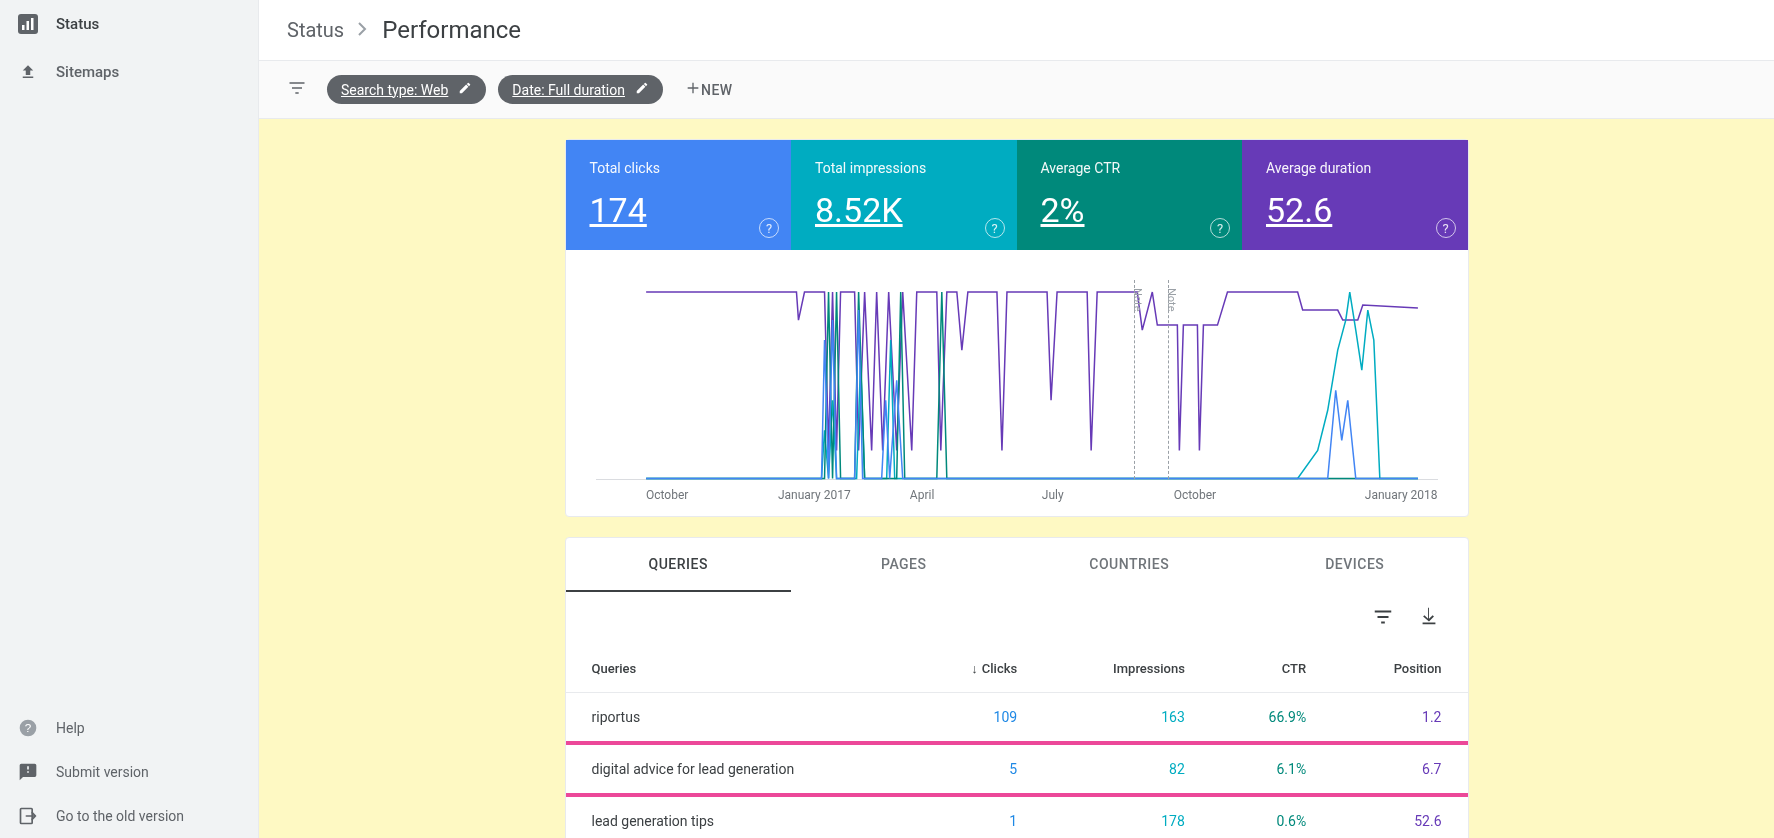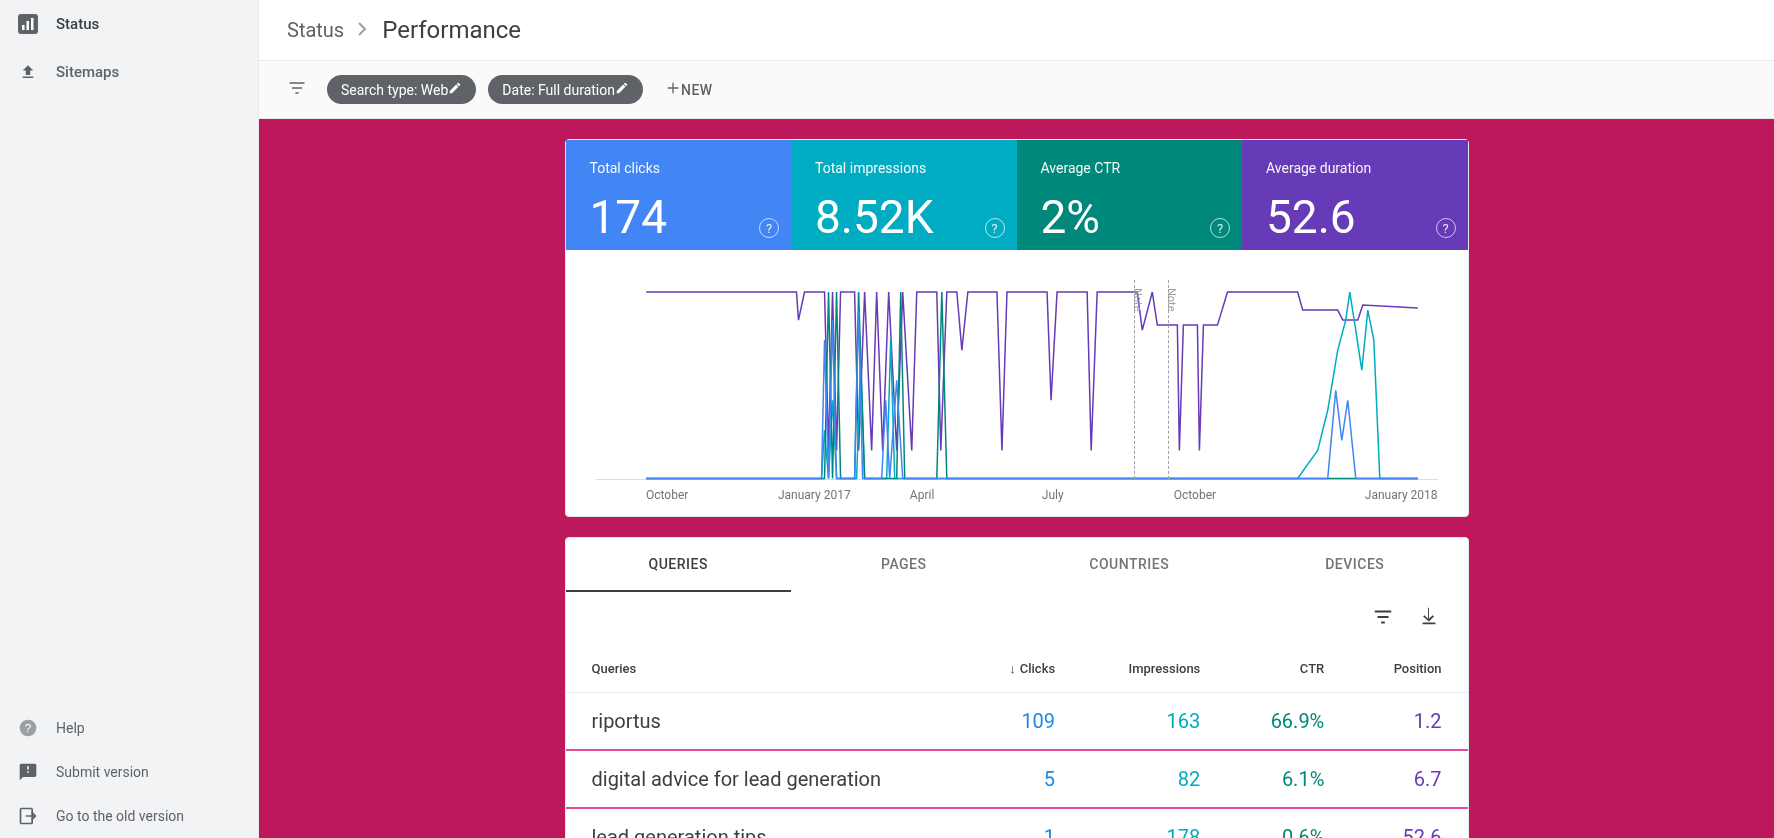--- a/index.html
+++ b/index.html
@@ -14,32 +14,32 @@
   .sidebar-bottom .side-item { padding:12px 18px; font-weight:400; font-size:14px; }
 
   .main { flex:1; display:flex; flex-direction:column; border-left:1px solid #e8eaed; }
   .breadcrumb-bar { display:flex; align-items:center; padding:16px 28px; gap:14px; border-bottom:1px solid #e8eaed; background:#fff; }
   .breadcrumb-parent { font-size:20px; color:#5f6368; cursor:pointer; }
   .breadcrumb-sep { color:#9aa0a6; }
   .breadcrumb-current { font-size:24px; font-weight:400; color:#3c4043; }
 
   .filter-bar { display:flex; align-items:center; gap:12px; padding:14px 28px; background:#fafafa; border-bottom:1px solid #e8eaed; }
   .filter-icon { color:#5f6368; margin-right:8px; }
-  .chip { background:#5f6368; color:#fff; border-radius:16px; padding:6px 14px; display:flex; align-items:center; font-size:14px; cursor:pointer; }
+  .chip { background:#5f6368; color:#fff; border-radius:16px; padding:6px 14px; display:flex; align-items:center; gap:10px; font-size:14px; cursor:pointer;text-decoration:underline; }
   .chip svg { width:14px; height:14px; }
   .new-filter { display:flex; align-items:center; color:#5f6368; font-weight:500; font-size:14px; cursor:pointer; padding:0 10px; letter-spacing:0.5px; }
 
-  .scroll-area { flex:1; overflow:auto; background:#be185d; padding:20px 0 0 0; }
+  .scroll-area { flex:1; overflow:auto; background:#fef9c3; padding:20px 0 0 0; }
   .card-wrap { width:904px; margin:0 auto; }
   .card { background:#fff; border:1px solid #e8eaed; border-radius:4px; margin-bottom:20px; }
 
   .metric-row { display:flex; }
   .metric-box { flex:1; padding:20px 24px; color:#fff; position:relative; height:110px; }
   .metric-box .label { font-size:14px; opacity:.95; margin-bottom:14px; }
-  .metric-box .value { font-size:46px; font-weight:400; }
+  .metric-box .value { font-size:34px; font-weight:400;text-decoration:underline; }
   .metric-box .help { position:absolute; right:12px; bottom:12px; width:20px; height:20px; border:1.5px solid rgba(255,255,255,.7); border-radius:50%; font-size:13px; color:rgba(255,255,255,.85); display:flex; align-items:center; justify-content:center; cursor:pointer; }
   .m-blue   { background:#4285f4; }
   .m-teal   { background:#00acc1; }
   .m-green  { background:#00897b; }
   .m-purple { background:#673ab7; }
 
   .chart-area { padding:30px 30px 14px 30px; }
   .chart { position:relative; height:200px; border-bottom:1px solid #dadce0; }
   .chart svg { position:absolute; inset:0; }
   .note-line { position:absolute; top:0; bottom:0; border-left:1.5px dashed #9aa0a6; }
@@ -50,21 +50,21 @@
   .tabs { display:flex; }
   .tab { flex:1; text-align:center; padding:18px 0; color:#70757a; font-weight:500; letter-spacing:0.5px; cursor:pointer; font-size:14px; }
   .tab.active { color:#3c4043; border-bottom:2px solid #3c4043; }
 
   .table-toolbar { display:flex; justify-content:flex-end; gap:24px; padding:14px 28px; }
   .table-toolbar .ticon { color:#3c4043; cursor:pointer; }
   table.data { width:100%; border-collapse:collapse; }
   table.data th { text-align:right; font-weight:500; font-size:13px; color:#3c4043; padding:16px 26px; border-bottom:1px solid #e8eaed; }
   table.data th:first-child { text-align:left; }
   table.data th .sort-arrow { margin-right:4px; }
-  table.data td { padding:16px 26px; text-align:right; border-bottom:2px solid #ec4899; font-size:20px; }
+  table.data td { padding:16px 26px; text-align:right; border-bottom:4px solid #ec4899; font-size:14px; }
   table.data td:first-child { text-align:left; color:#3c4043; cursor:pointer; }
   .c-blue   { color:#1e88e5; }
   .c-teal   { color:#00acc1; }
   .c-green  { color:#00897b; }
   .c-purple { color:#673ab7; }
 </style>
 </head>
 <body>
 
 <div class="app">

